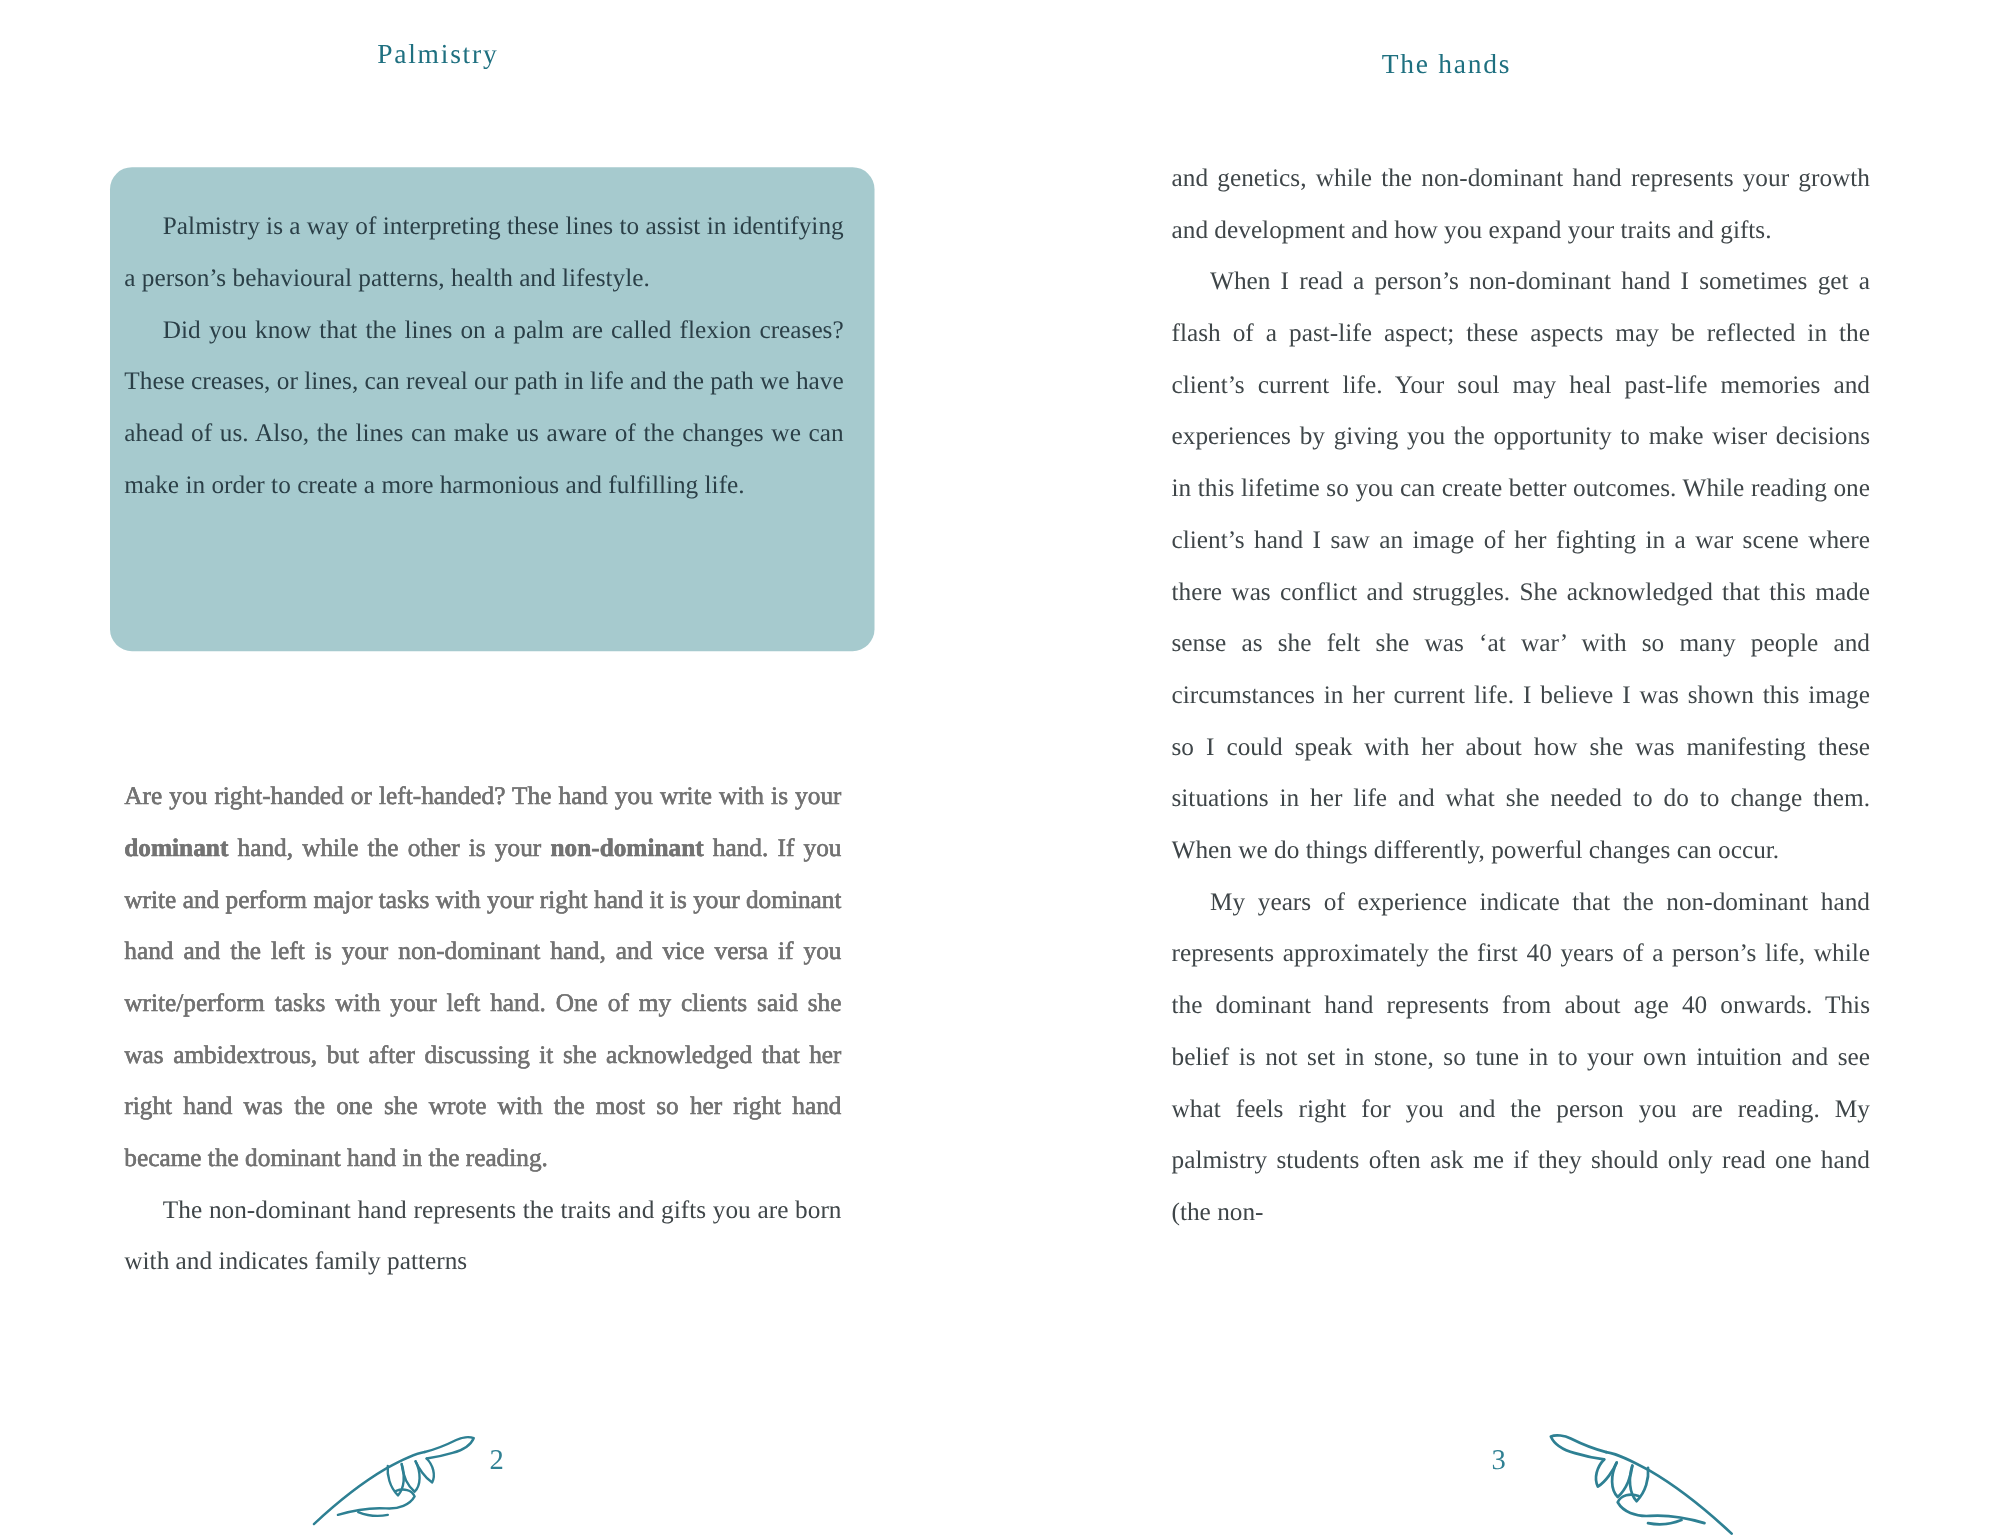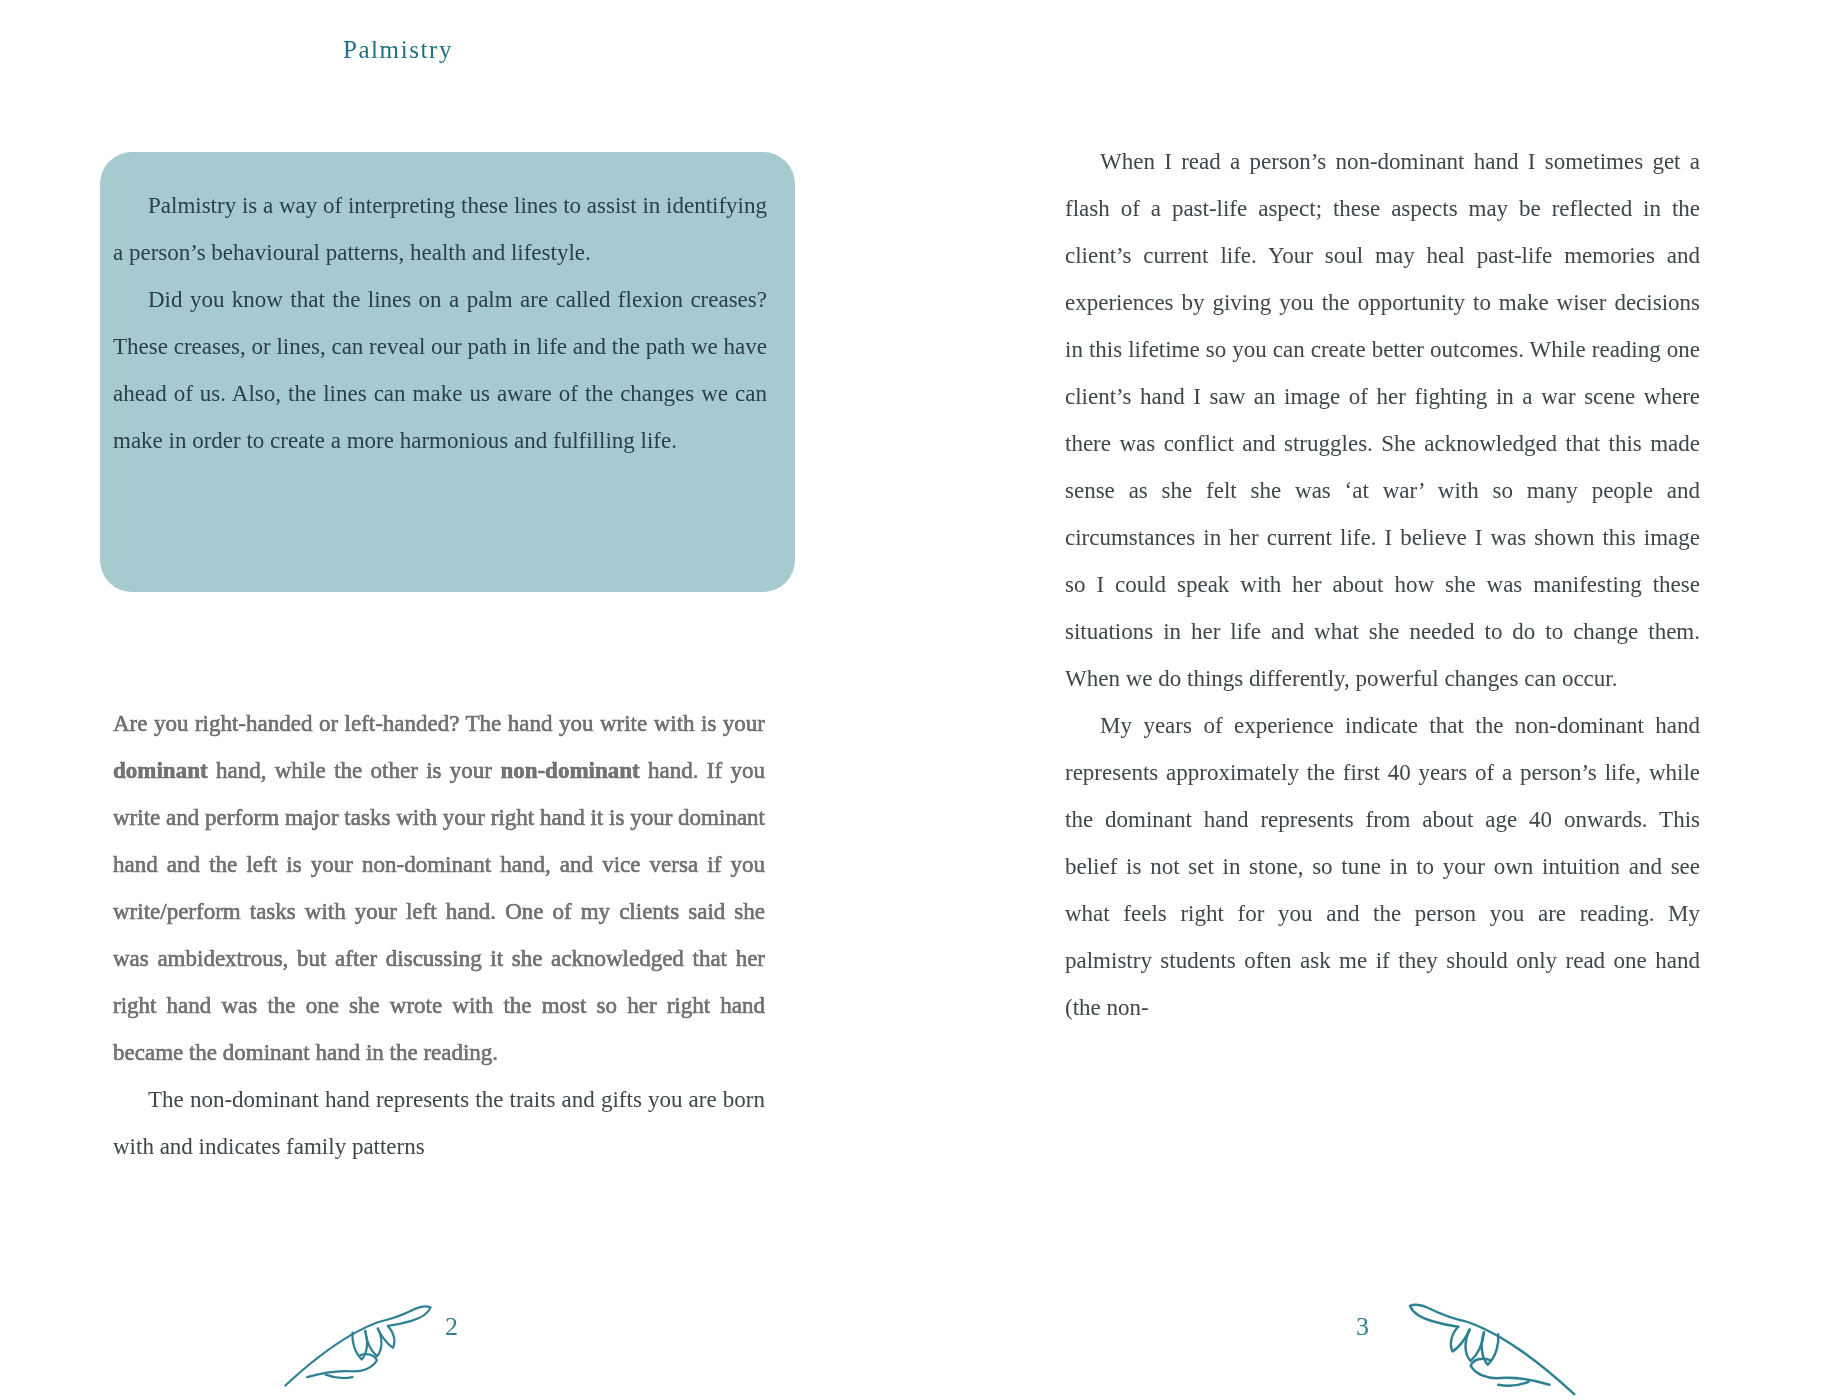--- a/index.html
+++ b/index.html
@@ -19,21 +19,21 @@
     color:#1f7080;
   }
   .running-header.left  { left:113px; top:36px;  width:570px; }
   .running-header.right { left:1065px; top:45px; width:500px; }
 
   .callout {
     position:absolute;
     left:100px; top:152px;
     width:695px; height:440px;
     background:#a6cace;
-    border-radius:32px;
+    border-radius:20px;
     box-sizing:border-box;
     padding:30px 28px 0 13px;
     overflow:hidden;
   }
   .callout .para { color:#2b3f47; }
 
   .textflow p { margin:0; }
   .para {
     font-size:23px;
     line-height:47px;
@@ -111,22 +111,24 @@
       <path d="M126 45 C133 52 136 63 132 71 C124 66 117 55 114 48"></path>
       <path d="M114 48 C120 60 120 74 113 81 C104 73 100 60 99 51"></path>
       <path d="M99 51 C103 63 102 77 95 85 C86 76 83 63 84 53"></path>
       <path d="M30 106 C50 100 66 98 82 99 C96 100 108 95 113 86 C110 79 101 77 93 80"></path>
       <path d="M52 103 C62 107 74 108 84 106"></path>
     </svg>
   </div>
 
   <div class="page-number n2">2</div>
 
+  <div class="running-header right">The hands</div>
 
   <div class="body-right textflow">
+      <p class="para"><span>and genetics, while the non-dominant hand represents your growth and development and how you expand your traits and gifts.</span></p>
       <p class="para indent"><span>When I read a person’s non-dominant hand I sometimes get a flash of a past-life aspect; these aspects may be reflected in the client’s current life. Your soul may heal past-life memories and experiences by giving you the opportunity to make wiser decisions in this lifetime so you can create better outcomes. While reading one client’s hand I saw an image of her fighting in a war scene where there was conflict and struggles. She acknowledged that this made sense as she felt she was ‘at war’ with so many people and circumstances in her current life. I believe I was shown this image so I could speak with her about how she was manifesting these situations in her life and what she needed to do to change them. When we do things differently, powerful changes can occur.</span></p>
       <p class="para indent"><span>My years of experience indicate that the non-dominant hand represents approximately the first 40 years of a person’s life, while the dominant hand represents from about age 40 onwards. This belief is not set in stone, so tune in to your own intuition and see what feels right for you and the person you are reading. My palmistry students often ask me if they should only read one hand (the non-</span></p>
     </div>
 
   <div class="page-number n3">3</div>
 
   <div class="hand right-hand">
     <svg viewBox="0 0 200 120" fill="none" stroke="#2e8093" stroke-width="2.6" stroke-linecap="round" stroke-linejoin="round">
       <path d="M4 116 C34 88 58 70 82 56 C100 46 112 40 124 38"></path>
       <path d="M124 38 C136 35 148 30 158 25 C164 22 172 21 177 23 C174 30 165 36 154 39 C144 42 134 44 126 45"></path>

